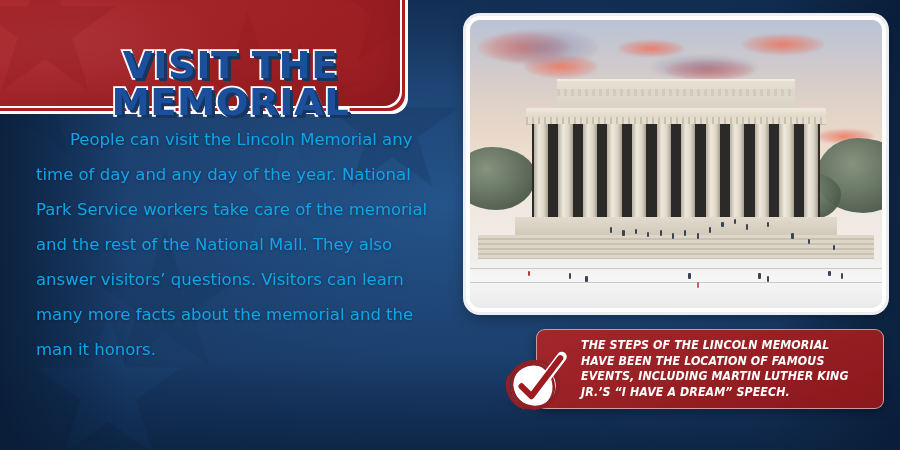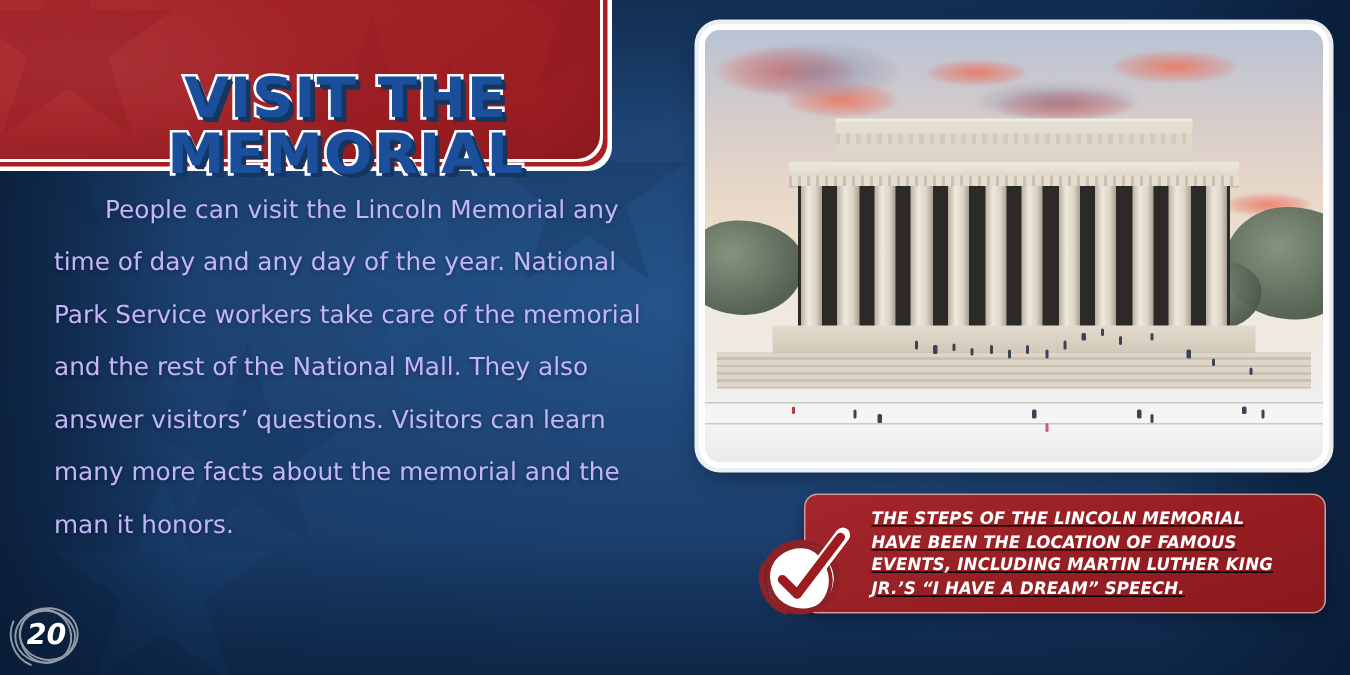--- a/index.html
+++ b/index.html
@@ -78,21 +78,21 @@
       3px 3px 0 #16365f,
       2px 2px 0 #16365f;
     white-space: nowrap;
   }
 
   
   .body-text {
     position: absolute;
     left: 36px; top: 122px;
     width: 400px;
-    color: #c4b5fd;
+    color: #0ea5e9;
     font-family: "DejaVu Sans", sans-serif;
     font-size: 16.5px;
     line-height: 35px;
     text-indent: 34px;
     text-shadow: 0 1px 3px rgba(0,0,0,.35);
   }
 
   
   .photo-frame {
     position: absolute;
@@ -203,21 +203,20 @@
   }
   .fact-box {
     position: absolute; inset: 0;
     background: #9e1b20;
     background-image: linear-gradient(160deg, rgba(255,255,255,.05), rgba(0,0,0,.12));
     border-radius: 9px;
     border: 1.5px solid rgba(255,255,255,.55);
     box-shadow: 0 3px 10px rgba(0,0,0,.35);
     display: flex; align-items: center;
     padding: 6px 10px 6px 44px;
-    text-decoration: underline;
   }
   .fact-text {
     font-family: "DejaVu Sans", sans-serif;
     font-weight: bold;
     font-style: italic;
     font-size: 11.4px;
     line-height: 15.5px;
     color: #ffffff;
     text-transform: uppercase;
     letter-spacing: .1px;
@@ -392,26 +391,15 @@
         <ellipse cx="48" cy="56" rx="30" ry="28" transform="rotate(12 48 56)"></ellipse>
         <ellipse cx="46" cy="56" rx="27" ry="30" transform="rotate(-22 46 56)"></ellipse>
         <path d="M14 44 C 8 60, 16 80, 34 86"></path>
         <path d="M74 40 C 82 54, 78 74, 62 84"></path>
       </g>
       <path d="M30 57 L 44 71 L 84 18" fill="none" stroke="#ffffff" stroke-width="13" stroke-linecap="round" stroke-linejoin="round"></path>
       <path d="M31 57 L 44 70 L 82 20" fill="none" stroke="#9e1b20" stroke-width="8" stroke-linecap="round" stroke-linejoin="round"></path>
     </svg>
   </div>
 
-  <div class="page-num page-left">
-    <svg viewBox="0 0 100 86" width="58" height="50">
-      <g fill="none" stroke="#ffffff" stroke-width="2.2" opacity="0.55" stroke-linecap="round">
-        <ellipse cx="50" cy="44" rx="36" ry="31" transform="rotate(-10 50 44)"></ellipse>
-        <ellipse cx="51" cy="44" rx="32" ry="28" transform="rotate(14 51 44)"></ellipse>
-        <ellipse cx="49" cy="45" rx="29" ry="31" transform="rotate(-26 49 45)"></ellipse>
-        <path d="M12 28 C 4 46, 12 70, 32 78"></path>
-      </g>
-    </svg>
-    <span class="pg-label">20</span>
-  </div>
 
 
 </div>
 
 </body></html>

